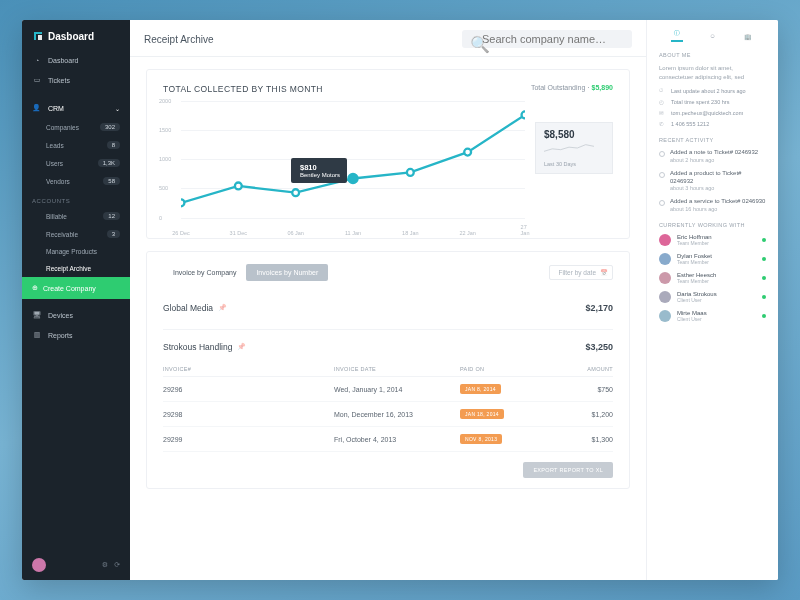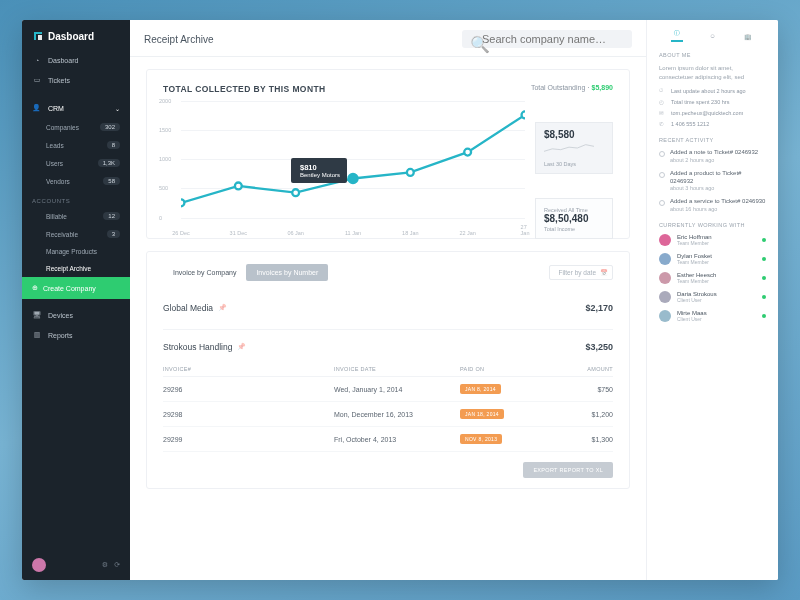--- a/index.html
+++ b/index.html
@@ -23,21 +23,21 @@
 .main { flex:1; display:flex; flex-direction:column; background:#fff; overflow:hidden; }
 .main-top { display:flex; align-items:center; padding:10px 14px 8px; border-bottom:1px solid #edf0f3; }
 .page-title { font-size:10px; color:#4a5560; font-weight:500; }
 .search-wrap { margin-left:auto; display:flex; align-items:center; background:#f1f3f6; border-radius:3px; padding:3px 8px; width:170px; }
 .search-wrap .si { width:8px; height:8px; margin-right:4px; opacity:.5; }
 .search-inp { border:none; background:none; outline:none; font-size:11px; color:#6b7580; flex:1; }
 .content { flex:1; overflow:auto; padding:0 16px 10px; }
 .card { background:#fff; border:1px solid #eef0f4; border-radius:3px; margin-top:12px; }
 .chart-card { padding:14px 16px 10px; position:relative; }
 .chart-h { display:flex; align-items:flex-start; }
-.chart-title { font-size:8.5px; letter-spacing:.4px; color:#3e4954; font-weight:700; }
+.chart-title { font-size:8.5px; letter-spacing:.4px; color:#3e4954; font-weight:400; }
 .chart-out { margin-left:auto; font-size:7px; color:#8b95a1; }
 .chart-out .amt { color:#2ecc71; font-weight:600; }
 .chart-boxes { position:absolute; right:16px; top:36px; width:78px; display:flex; flex-direction:column; gap:8px; }
 .stat-box { border:1px solid #e8ebef; padding:6px 8px; background:#fcfdfe;margin-top:16px; }
 .stat-box.hl { background:#f3f5f8; }
 .stat-box .big { font-size:10px; font-weight:600; color:#2f3a45; }
 .stat-box .sub { font-size:5.5px; color:#9ba4ae; margin-top:2px; }
 .stat-box .mini-spark { height:10px; margin:3px 0 2px; }
 .chart-area { height:130px; position:relative; margin-top:4px; margin-right:88px; }
 .grid-line { position:absolute; left:18px; right:0; border-top:1px solid #f1f3f6; }
@@ -188,25 +188,20 @@
         </div>
 
         <div class="chart-boxes">
           <div class="stat-box hl">
             <div class="big">$8,580</div>
             <svg class="mini-spark" viewBox="0 0 60 12">
                 <polyline fill="none" stroke="#c6ccd3" stroke-width="1" points="0,10 10,7 20,8 30,5 40,6 50,2 60,4"></polyline>
               </svg>
             <div class="sub">Last 30 Days</div>
           </div>
-          <div class="stat-box">
-            <div class="sub">Received All Time</div>
-            <div class="big">$8,50,480</div>
-            <div class="sub">Total Income</div>
-          </div>
         </div>
 
         <div class="chart-area" id="chart-area">
             <div class="grid-line" style="top: 92%;"></div>
             <div class="ylab" style="top: 92%;">0</div>
             <div class="grid-line" style="top: 69.5%;"></div>
             <div class="ylab" style="top: 69.5%;">500</div>
             <div class="grid-line" style="top: 47%;"></div>
             <div class="ylab" style="top: 47%;">1000</div>
             <div class="grid-line" style="top: 24.5%;"></div>

